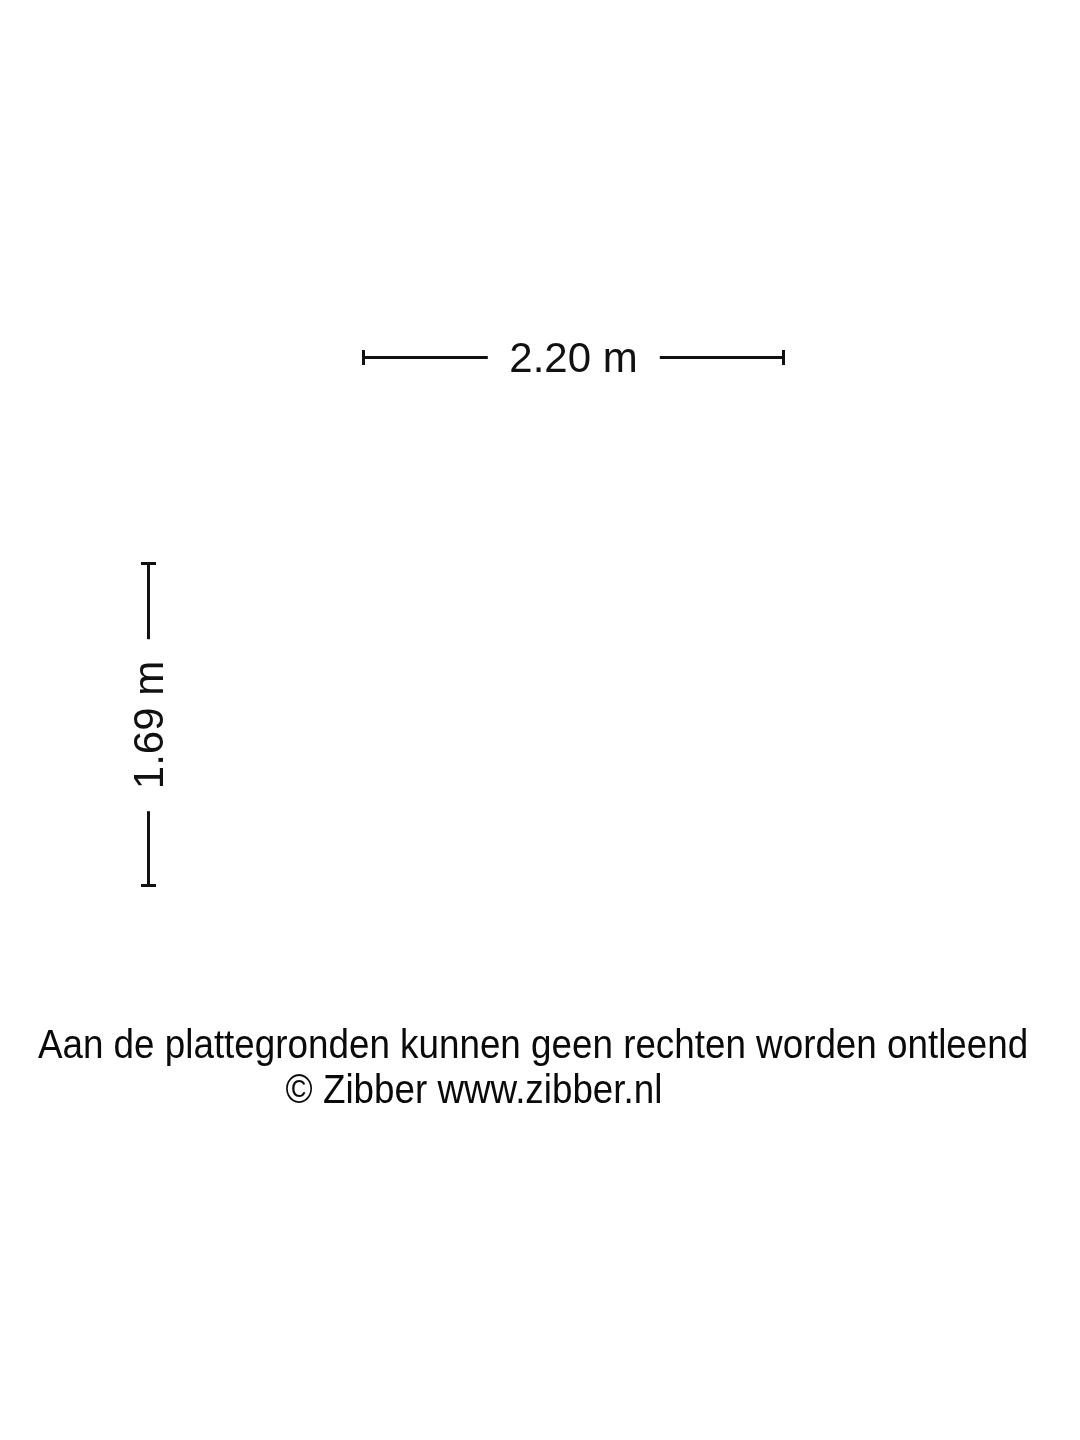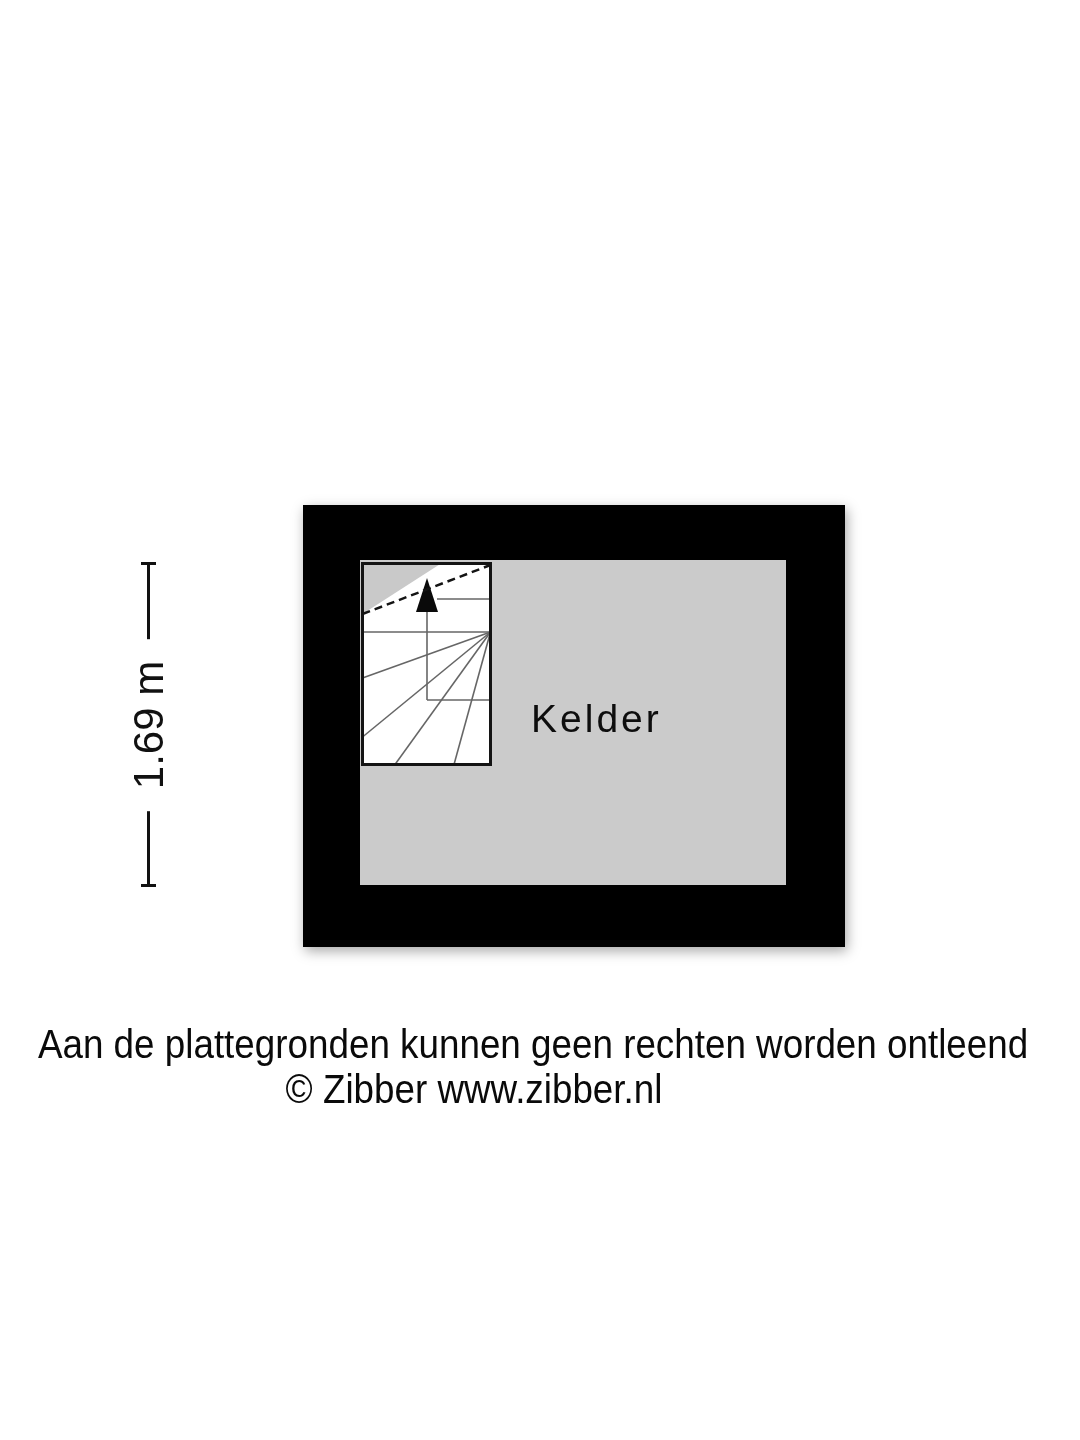--- a/index.html
+++ b/index.html
@@ -52,57 +52,33 @@
   .d-line{
     font-size:40px;line-height:45px;white-space:nowrap;
     transform:scaleX(0.92);transform-origin:50% 50%;color:#0a0a0a;
   }
 </style>
 </head>
 <body>
 
 <div class="canvas">
 
+  <div class="h-dim">
+    <div class="dim-line"></div>
+    <div class="tick left"></div>
+    <div class="tick right"></div>
+    <div class="dim-label">2.20 m</div>
+  </div>
 
   <div class="v-dim">
     <div class="dim-line"></div>
     <div class="tick top"></div>
     <div class="tick bottom"></div>
     <div class="dim-label">1.69 m</div>
   </div>
 
-  <div class="plan">
-    <div class="room">
-
-      <svg class="stairs" viewBox="0 0 131 204" xmlns="http://www.w3.org/2000/svg">
-
-        <rect x="1.5" y="1.5" width="128" height="201" fill="#ffffff" stroke="none"></rect>
-
-        <polygon points="1.5,1.5 80,1.5 1.5,52" fill="#c9c9c9"></polygon>
-
-        <g stroke="#666666" stroke-width="1.6">
-          <line x1="76" y1="37" x2="129.5" y2="37"></line>
-          <line x1="1.5" y1="70" x2="129.5" y2="70"></line>
-          <line x1="129.5" y1="70" x2="1.5" y2="116"></line>
-          <line x1="129.5" y1="70" x2="1.5" y2="175"></line>
-          <line x1="129.5" y1="70" x2="34" y2="202.5"></line>
-          <line x1="129.5" y1="70" x2="93" y2="202.5"></line>
-          <line x1="66" y1="50" x2="66" y2="138"></line>
-          <line x1="66" y1="138" x2="129.5" y2="138"></line>
-        </g>
-
-        <polygon points="66,16 55,50 77,50" fill="#0a0a0a"></polygon>
-
-        <line x1="1.5" y1="52" x2="129.5" y2="3" stroke="#141414" stroke-width="2.5" stroke-dasharray="8 5"></line>
-
-        <rect x="1.5" y="1.5" width="128" height="201" fill="none" stroke="#141414" stroke-width="3"></rect>
-      </svg>
-
-      <div class="room-label">Kelder</div>
-    </div>
-  </div>
 
   <div class="disclaimer">
     <div class="d-line">Aan de plattegronden kunnen geen rechten worden ontleend</div>
     <div class="d-line">© Zibber www.zibber.nl</div>
   </div>
 
 </div>
 
 </body></html>

